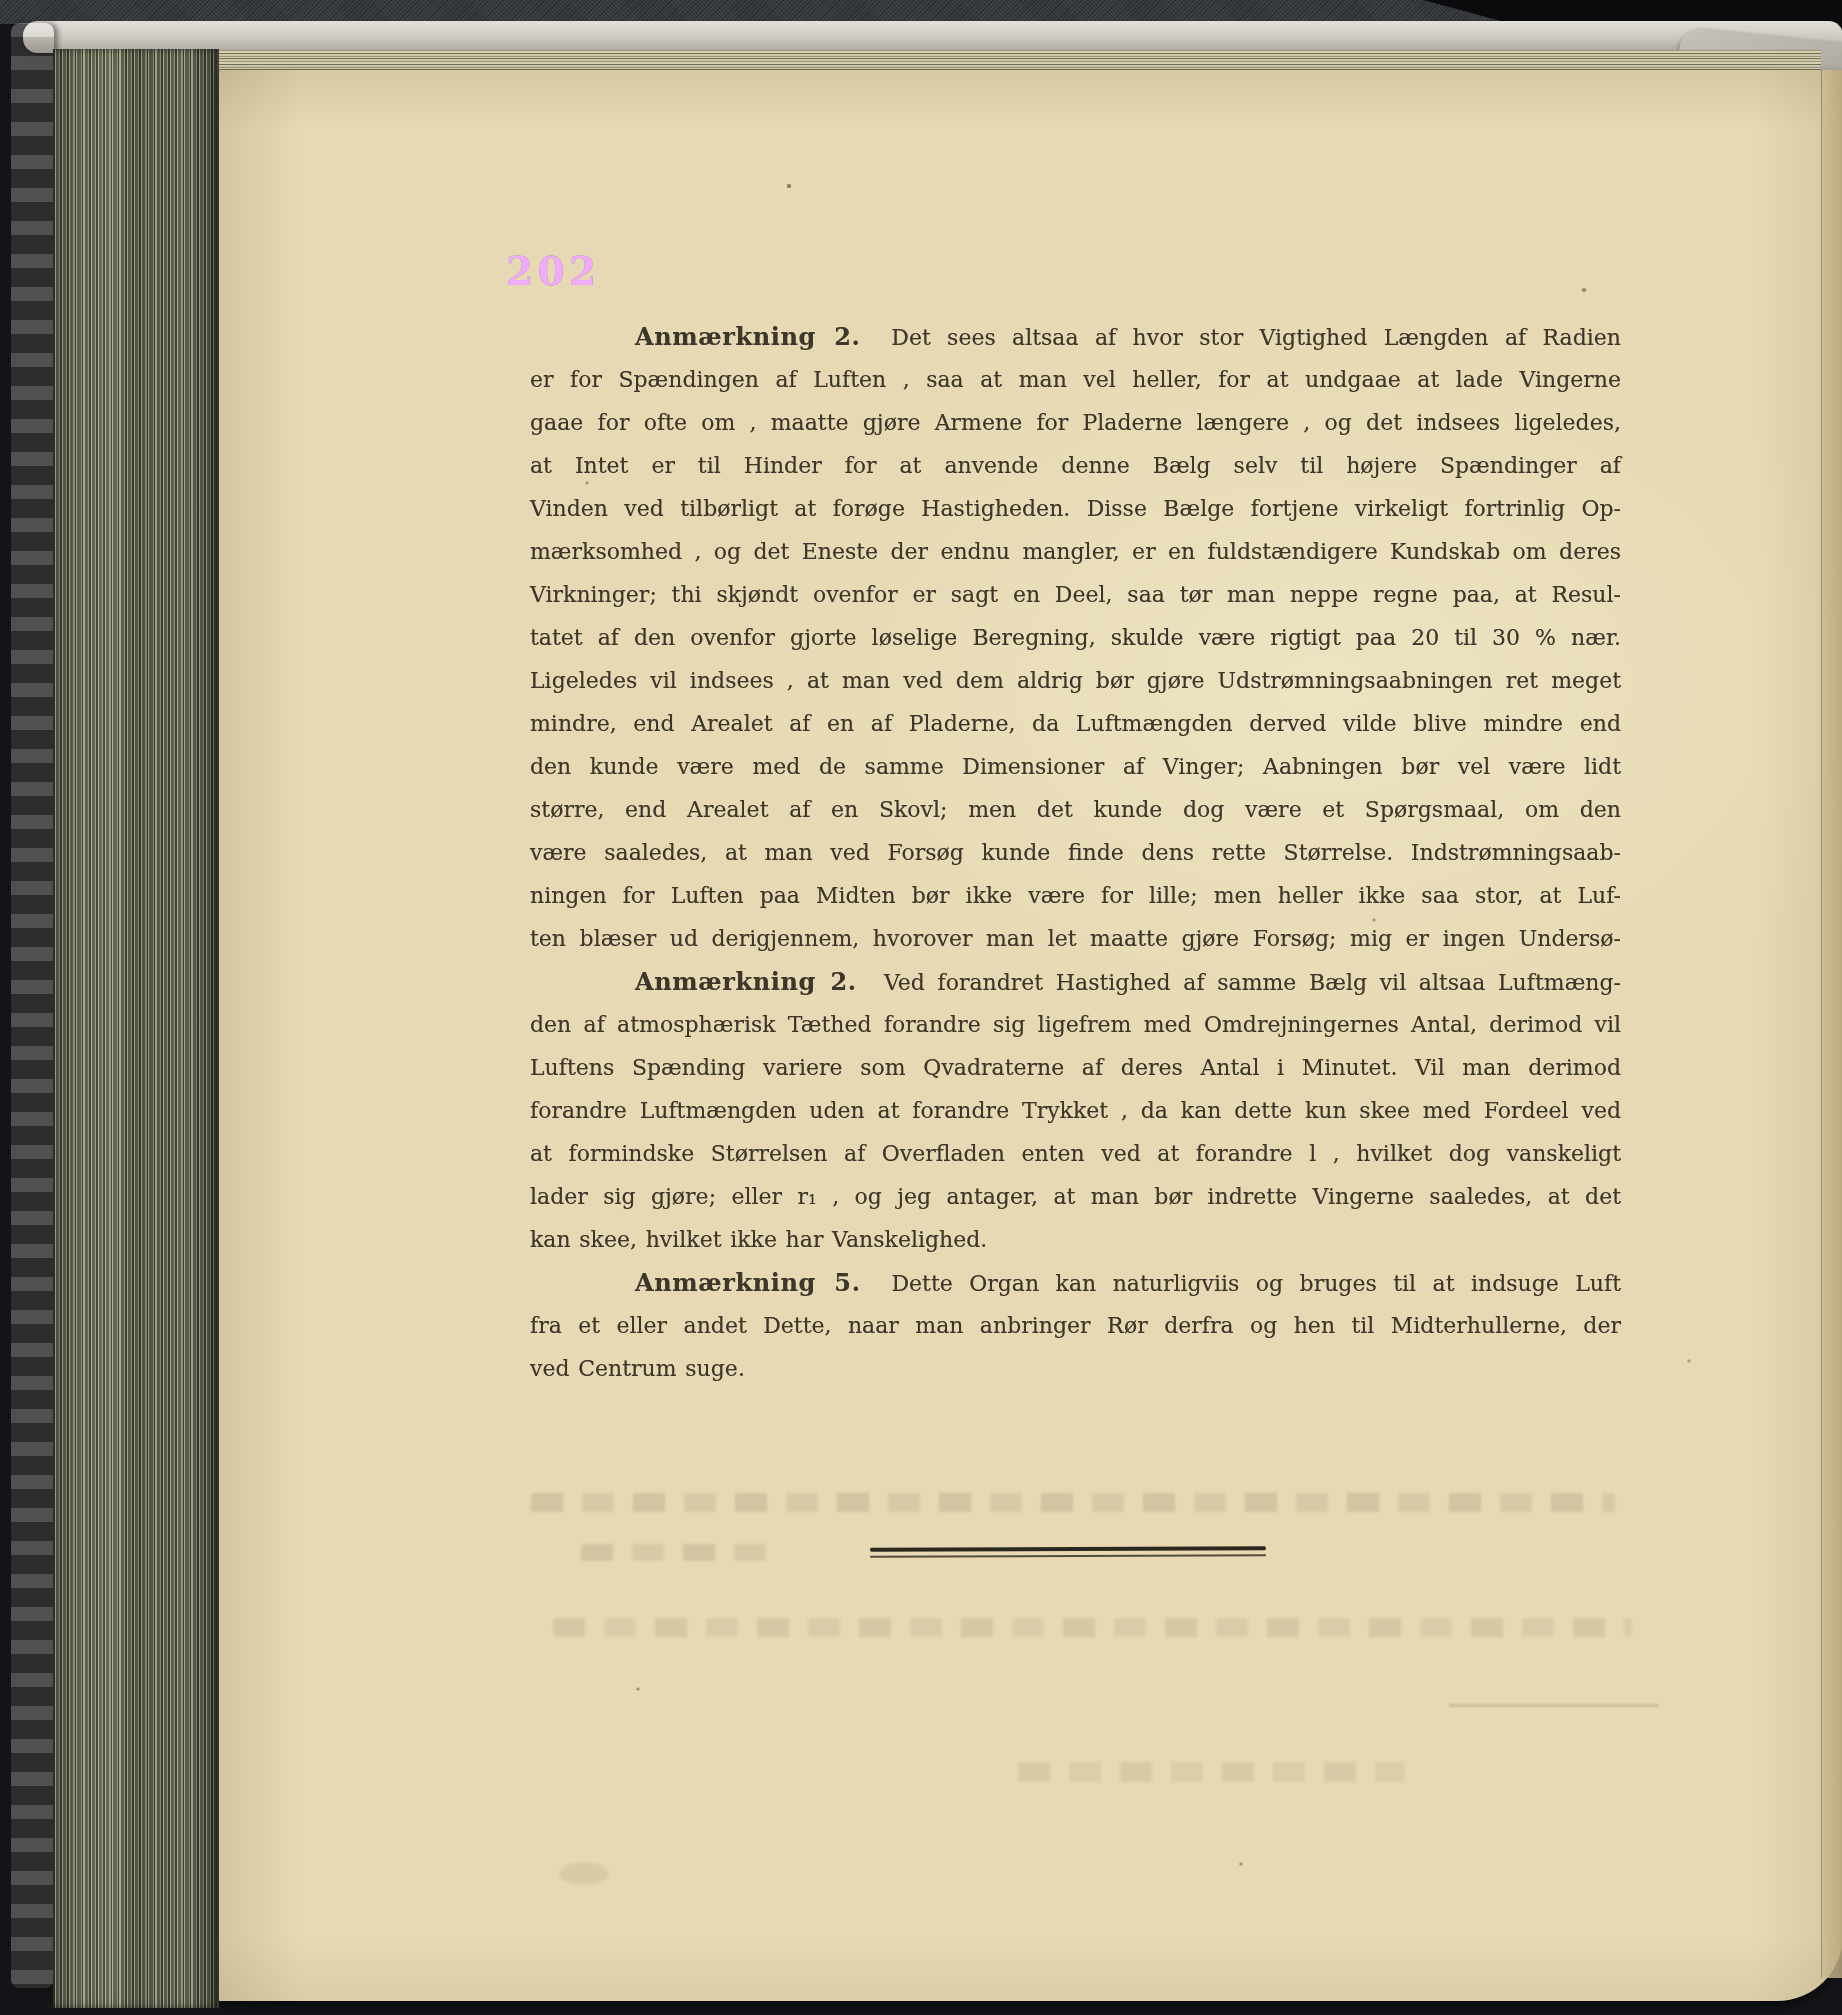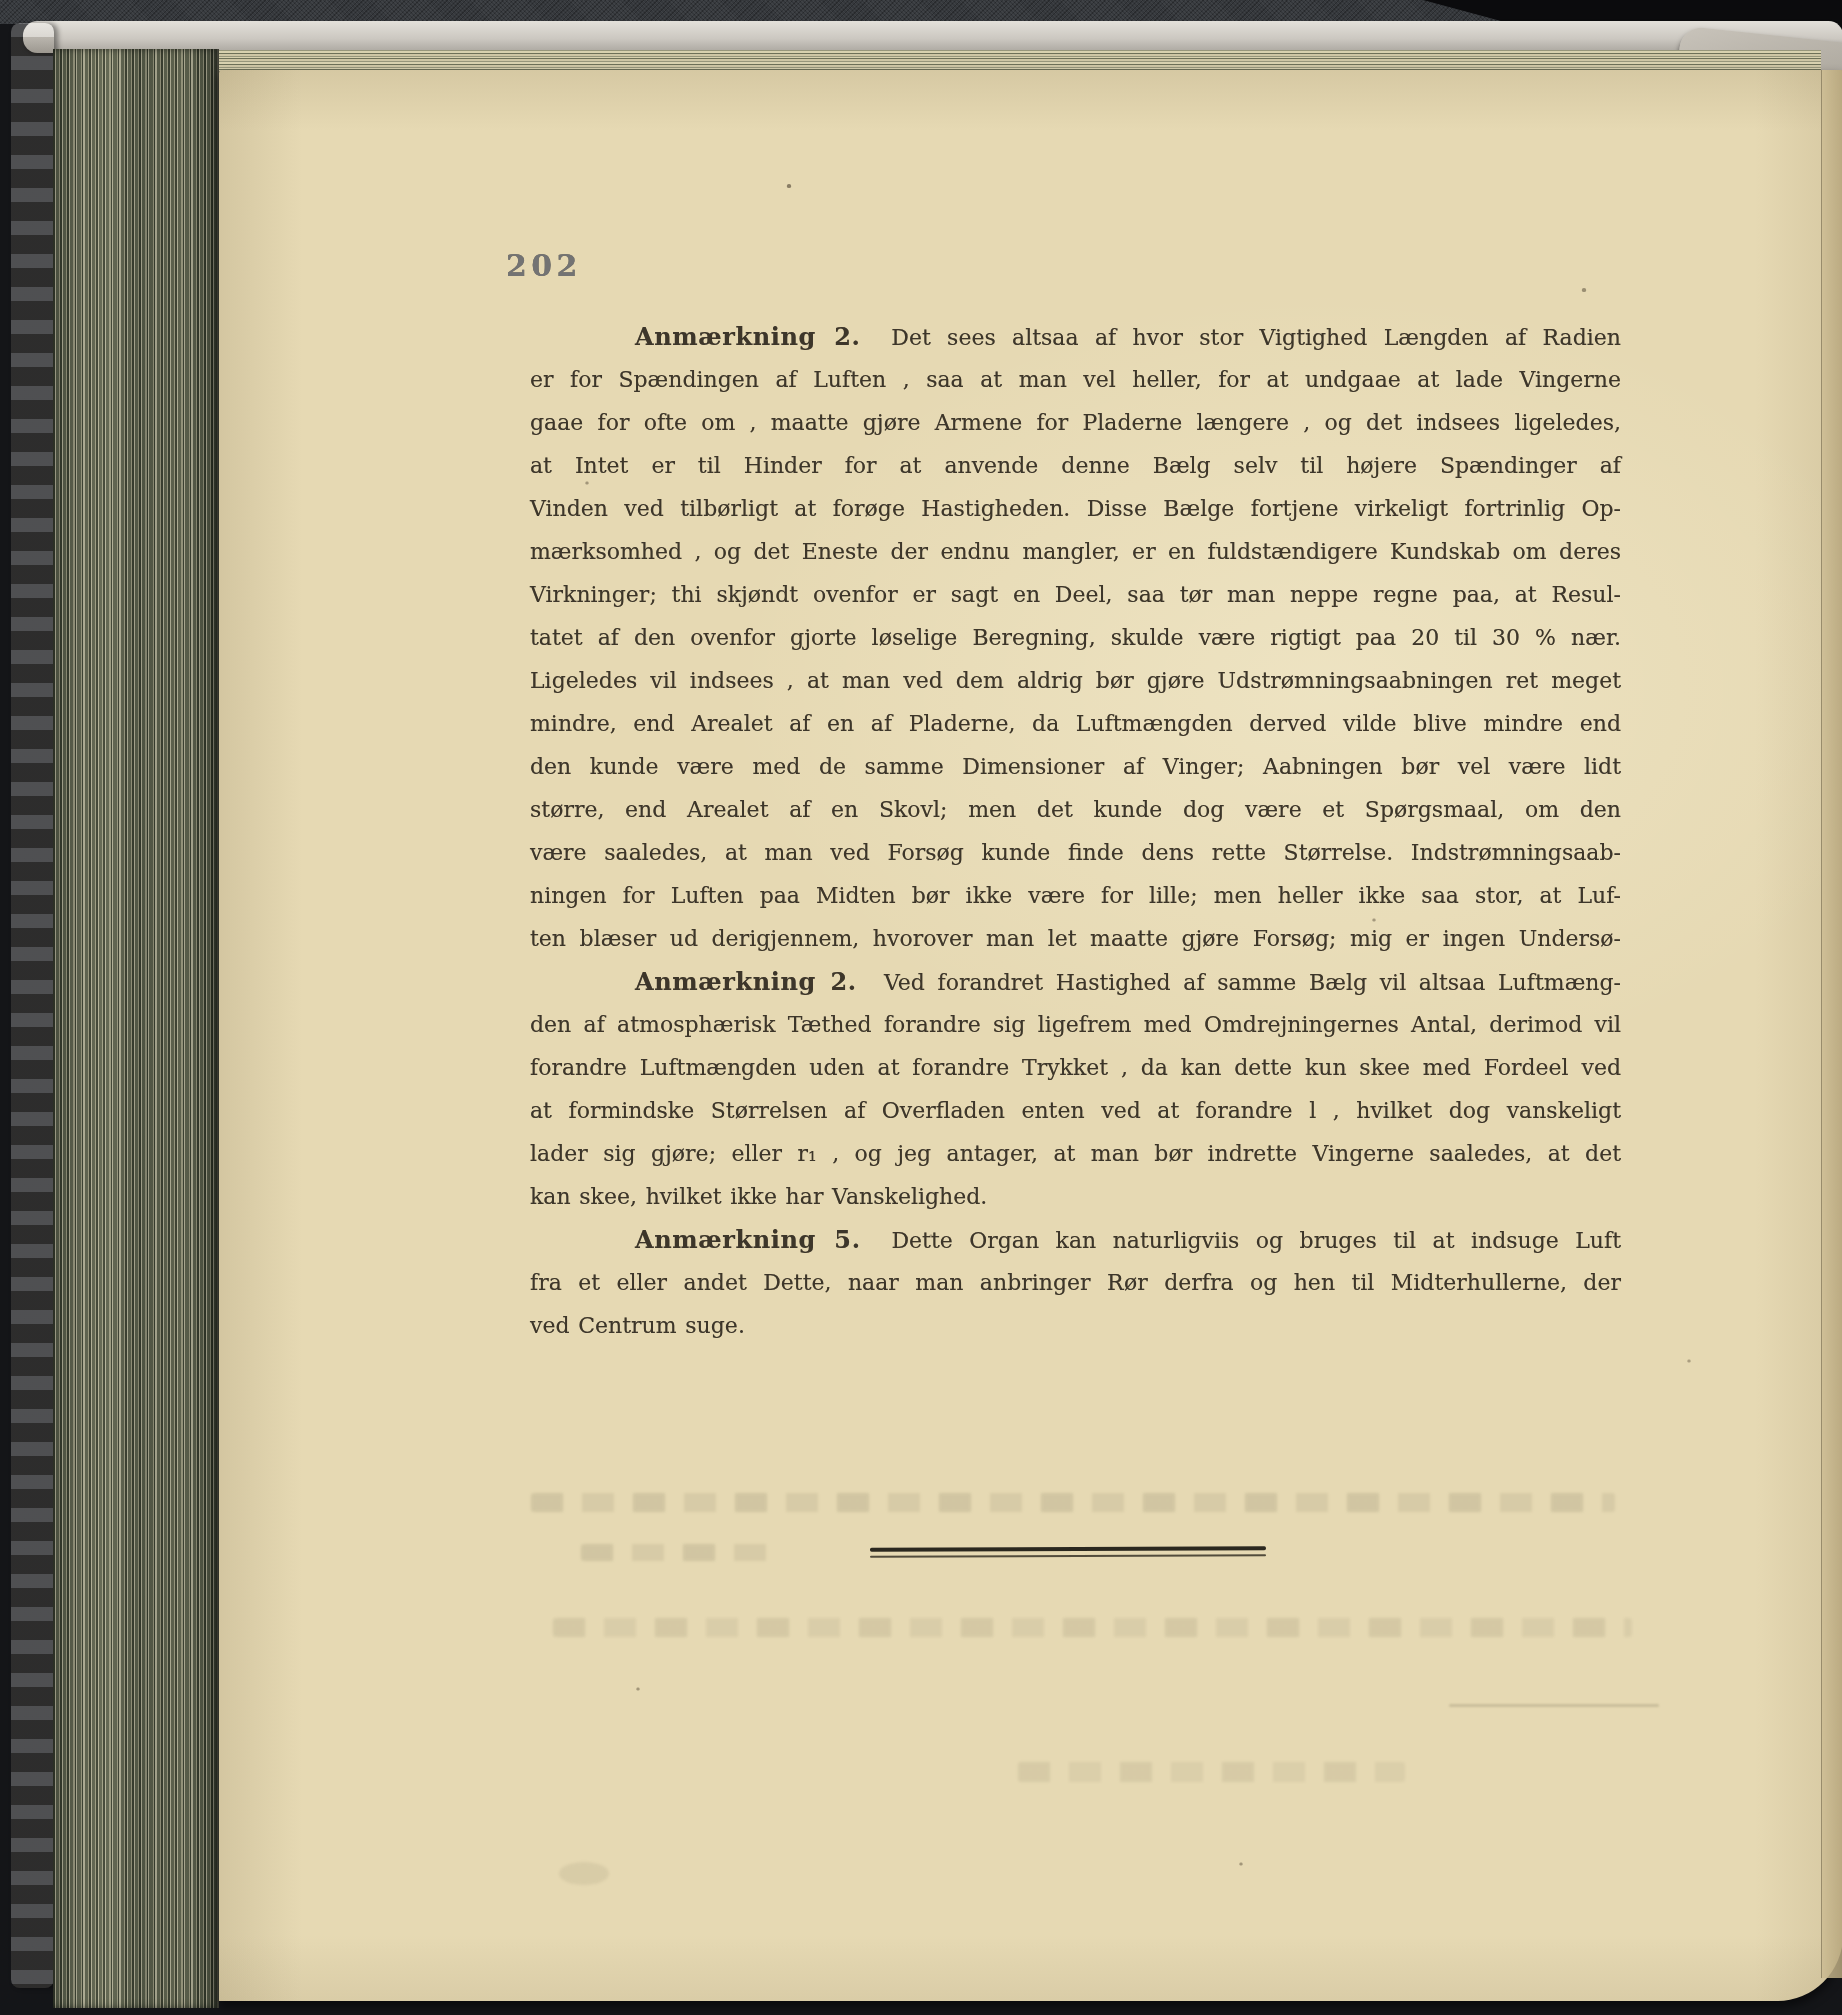--- a/index.html
+++ b/index.html
@@ -41,22 +41,22 @@
           linear-gradient(90deg,rgba(115,100,65,.16),transparent 83px),
           linear-gradient(270deg,rgba(115,95,55,.14),transparent 88px),
           linear-gradient(180deg,rgba(115,100,65,.14),transparent 61px),
           linear-gradient(0deg,rgba(110,95,60,.10),transparent 66px);
         border-radius:3.3px 3.3px 66px 0;
         box-shadow:0 5.5px 10px rgba(0,0,0,.5);}
   .page-fold{position:absolute;left:1821px;top:70px;width:22px;height:1908px;
         background:linear-gradient(90deg,#cdbd94,#b5a47b);border-left:1.1px solid #8d8162;
         opacity:.85;}
   
-  .pagenum{position:absolute;left:506px;top:248px;font-size:30px;font-weight:bold;
-           letter-spacing:4.4px;color:#737373;text-shadow:0 0 0.6px rgba(46,42,33,.6);}
+  .pagenum{position:absolute;left:506px;top:248px;font-size:39px;font-weight:bold;
+           letter-spacing:4.4px;color:#f0abfc;text-shadow:0 0 0.6px rgba(46,42,33,.6);}
   .textblock{position:absolute;left:530px;top:315px;width:1091px;
              font-size:22px;color:#3d362a;text-shadow:0 0 0.6px rgba(61,54,42,.45);
              word-spacing:1.7px;}
   .line{line-height:43px;height:43px;white-space:normal;
         text-align:justify;text-align-last:justify;}
   .line.last{text-align-last:left;}
   .line.indent{text-indent:105px;}
   .par-heading{font-weight:bold;font-size:24px;letter-spacing:0.6px;padding-right:14.4px;}
   
   .rule{position:absolute;left:870px;top:1547px;width:396px;transform:rotate(-0.2deg);}
@@ -106,20 +106,21 @@
       <div class="line">tatet af den ovenfor gjorte løselige Beregning, skulde være rigtigt paa 20 til 30 % nær.</div>
       <div class="line">Ligeledes vil indsees , at man ved dem aldrig bør gjøre Udstrømningsaabningen ret meget</div>
       <div class="line">mindre, end Arealet af en af Pladerne, da Luftmængden derved vilde blive mindre end</div>
       <div class="line">den kunde være med de samme Dimensioner af Vinger; Aabningen bør vel være lidt</div>
       <div class="line">større, end Arealet af en Skovl; men det kunde dog være et Spørgsmaal, om den</div>
       <div class="line">være saaledes, at man ved Forsøg kunde finde dens rette Størrelse. Indstrømningsaab-</div>
       <div class="line">ningen for Luften paa Midten bør ikke være for lille; men heller ikke saa stor, at Luf-</div>
       <div class="line">ten blæser ud derigjennem, hvorover man let maatte gjøre Forsøg; mig er ingen Undersø-</div>
       <div class="line indent"><span class="par-heading">Anmærkning 2.</span> Ved forandret Hastighed af samme Bælg vil altsaa Luftmæng-</div>
       <div class="line">den af atmosphærisk Tæthed forandre sig ligefrem med Omdrejningernes Antal, derimod vil</div>
+      <div class="line">Luftens Spænding variere som Qvadraterne af deres Antal i Minutet. Vil man derimod</div>
       <div class="line">forandre Luftmængden uden at forandre Trykket , da kan dette kun skee med Fordeel ved</div>
       <div class="line">at formindske Størrelsen af Overfladen enten ved at forandre l , hvilket dog vanskeligt</div>
       <div class="line">lader sig gjøre; eller r₁ , og jeg antager, at man bør indrette Vingerne saaledes, at det</div>
       <div class="line last">kan skee, hvilket ikke har Vanskelighed.</div>
       <div class="line indent"><span class="par-heading">Anmærkning 5.</span> Dette Organ kan naturligviis og bruges til at indsuge Luft</div>
       <div class="line">fra et eller andet Dette, naar man anbringer Rør derfra og hen til Midterhullerne, der</div>
       <div class="line last">ved Centrum suge.</div>
     </div>
 
   <div class="rule">

